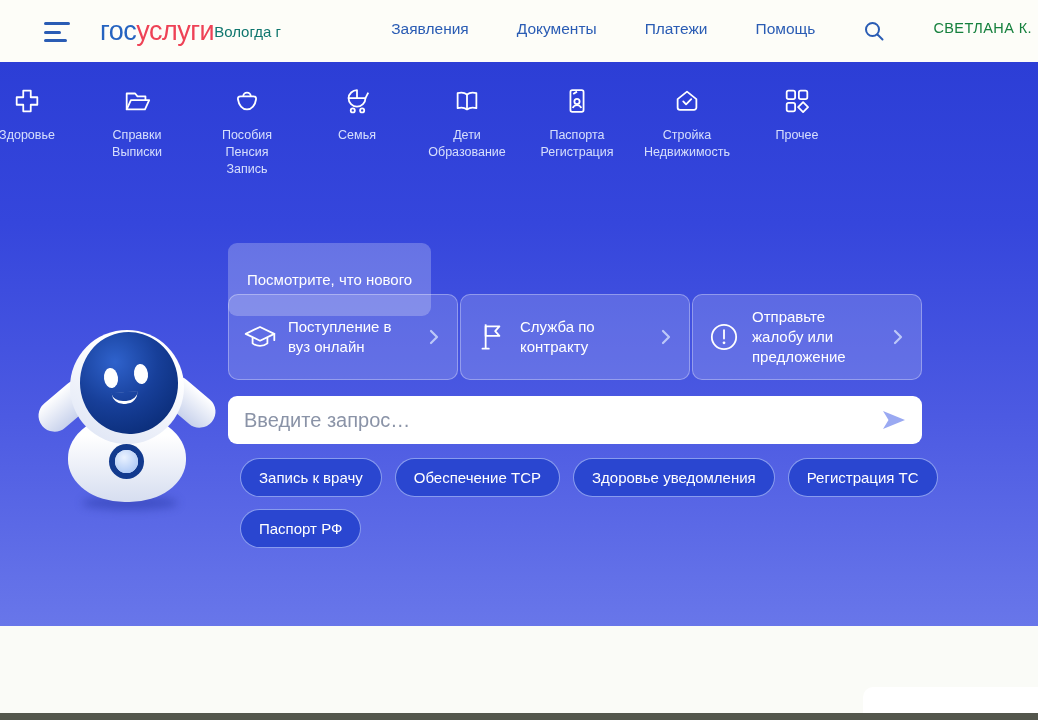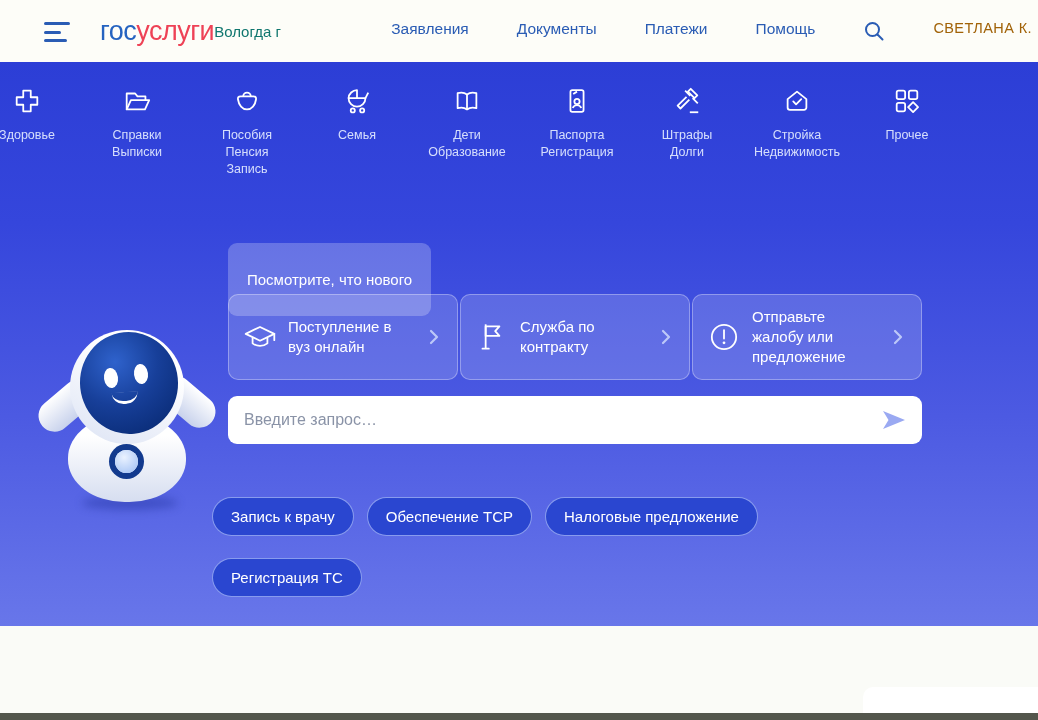--- a/index.html
+++ b/index.html
@@ -13,21 +13,21 @@
   .burger span:nth-child(1){ width:26px; }
   .burger span:nth-child(2){ width:17px; }
   .burger span:nth-child(3){ width:23px; }
   .logo { margin-left:28px; font-size:27px; font-weight:normal; letter-spacing:-0.5px; white-space:nowrap; }
   .logo .p1 { color:#2563c0; }
   .logo .p2 { color:#ee4256; }
   .city { margin-left:0; font-size:15px; color:#0f766e; cursor:pointer; white-space:nowrap; }
   .topnav { margin-left:auto; display:flex; align-items:flex-start; gap:48px; }
   .topnav .nav-item { font-size:15.5px; color:#2a5cb4; cursor:pointer; white-space:nowrap; }
   .search-btn { width:22px; height:22px; cursor:pointer; display:flex; align-items:center; }
-  .user { font-size:14.5px; color:#a16207; letter-spacing:0.4px; cursor:pointer; white-space:nowrap; margin-right:-4px; }
+  .user { font-size:14.5px; color:#15803d; letter-spacing:0.4px; cursor:pointer; white-space:nowrap; margin-right:-4px; }
 
   
   .blue { position:relative; height:644px; background:linear-gradient(180deg,#2c3ed6 0%,#3546dc 25%,#4c5ae2 55%,#6270e8 80%,#7280ec 100%); overflow:hidden; }
 
   
   .categories { position:absolute; top:24px; left:-28px; width:1100px; display:flex; }
   .cat { width:110px; display:flex; flex-direction:column; align-items:center; cursor:pointer; }
   .cat .cicon { width:30px; height:30px; margin-bottom:11px; }
   .cat .clabel { font-size:12.5px; line-height:1.35; color:rgba(228,235,255,0.92); text-align:center; }
 
@@ -36,26 +36,26 @@
 
   
   .cards { position:absolute; top:232px; left:228px; width:694px; display:flex; gap:2px; }
   .card { flex:1; height:86px; background:rgba(255,255,255,0.16); border:1px solid rgba(255,255,255,0.32); border-radius:10px; display:flex; align-items:center; padding:0 13px; cursor:pointer; }
   .card .icn { width:36px; height:36px; flex:0 0 36px; }
   .card .clbl { flex:1; margin:0 8px 0 10px; color:#fff; font-size:15px; line-height:1.35; }
   .card .chev { width:20px; height:20px; flex:0 0 20px; }
 
   
   .searchbar { position:absolute; top:334px; left:228px; width:694px; height:48px; background:#fff; border-radius:9px; display:flex; align-items:center; padding:0 14px 0 16px; }
-  .searchbar input { flex:1; border:none; outline:none; font-size:16px; color:#3a4150; font-family:"Liberation Sans", sans-serif; background:transparent; }
+  .searchbar input { flex:1; border:none; outline:none; font-size:20px; color:#3a4150; font-family:"Liberation Sans", sans-serif; background:transparent; }
   .searchbar input::placeholder { color:#8a93a7; }
   .send { width:28px; height:28px; cursor:pointer; }
 
   
-  .chips { position:absolute; top:396px; left:212px; width:700px; display:flex; flex-wrap:wrap; gap:22px 13px;margin-top:39px; }
+  .chips { position:absolute; top:396px; left:240px; width:700px; display:flex; flex-wrap:wrap; gap:12px 13px; }
   .chip { background:#2a46d0; border:1px solid rgba(160,176,245,0.8); border-radius:22px; padding:10px 18px; color:#fff; font-size:15px; cursor:pointer; white-space:nowrap; }
 
   
   .robot { position:absolute; top:266px; left:38px; width:180px; height:192px; }
   .robot * { position:absolute; }
   .rb-shadow { top:168px; left:44px; width:96px; height:14px; background:rgba(25,45,150,0.38); border-radius:50%; filter:blur(4px); }
   .rb-arm { width:62px; height:32px; border-radius:17px; background:linear-gradient(180deg,#ffffff,#c8d2ec); }
   .rb-arm.l { top:62px; left:-3px; transform:rotate(-40deg); }
   .rb-arm.r { top:58px; right:-1px; transform:rotate(40deg); }
   .rb-body { top:86px; left:30px; width:118px; height:88px; background:linear-gradient(180deg,#ffffff 25%,#d6def0); border-radius:50% 50% 48% 48%; }
@@ -159,31 +159,20 @@
             <path d="M12 8.5l4-2.5"></path>
             <circle cx="16" cy="16.5" r="2.8"></circle>
             <path d="M11.5 23.5a4.8 4.8 0 019 0"></path>
           </svg>
       </span>
       <span class="clabel"><span>Паспорта</span><br><span>Регистрация</span></span>
     </div>
     <div class="cat">
       <span class="cicon">
         <svg viewBox="0 0 32 32" width="30" height="30" fill="none" stroke="#fff" stroke-width="1.9" stroke-linejoin="round">
-            <path d="M17 6l3-3 7 7-3 3z"></path>
-            <path d="M15.5 11.5L6 21l3 3 9.5-9.5"></path>
-            <path d="M14 5l5.5 5.5M22 13l5.5 5.5"></path>
-            <path d="M19 28h9"></path>
-          </svg>
-      </span>
-      <span class="clabel"><span>Штрафы</span><br><span>Долги</span></span>
-    </div>
-    <div class="cat">
-      <span class="cicon">
-        <svg viewBox="0 0 32 32" width="30" height="30" fill="none" stroke="#fff" stroke-width="1.9" stroke-linejoin="round">
             <path d="M6 14L16 6l10 8v9a2.5 2.5 0 01-2.5 2.5h-15A2.5 2.5 0 016 23z"></path>
             <path d="M12 16.5l3 3 5.5-5.5" stroke-linecap="round"></path>
           </svg>
       </span>
       <span class="clabel"><span>Стройка</span><br><span>Недвижимость</span></span>
     </div>
     <div class="cat">
       <span class="cicon">
         <svg viewBox="0 0 32 32" width="30" height="30" fill="none" stroke="#fff" stroke-width="1.9" stroke-linejoin="round">
             <rect x="5" y="5" width="9" height="9" rx="2"></rect>
@@ -251,22 +240,23 @@
     <span class="send">
       <svg viewBox="0 0 28 28" width="28" height="28">
           <path d="M3 5L25 14 3 23 8.5 14Z" fill="#9aa9f2"></path>
         </svg>
     </span>
   </div>
 
   <div class="chips">
     <span class="chip">Запись к врачу</span>
     <span class="chip">Обеспечение ТСР</span>
-    <span class="chip">Налоговые предложение</span>
+    <span class="chip">Здоровье уведомления</span>
     <span class="chip">Регистрация ТС</span>
+    <span class="chip">Паспорт РФ</span>
   </div>
 
   <div class="robot">
     <div class="rb-shadow"></div>
     <div class="rb-arm l"></div>
     <div class="rb-arm r"></div>
     <div class="rb-body"></div>
     <div class="rb-helmet"></div>
     <div class="rb-face"></div>
     <div class="rb-eye l"></div>

